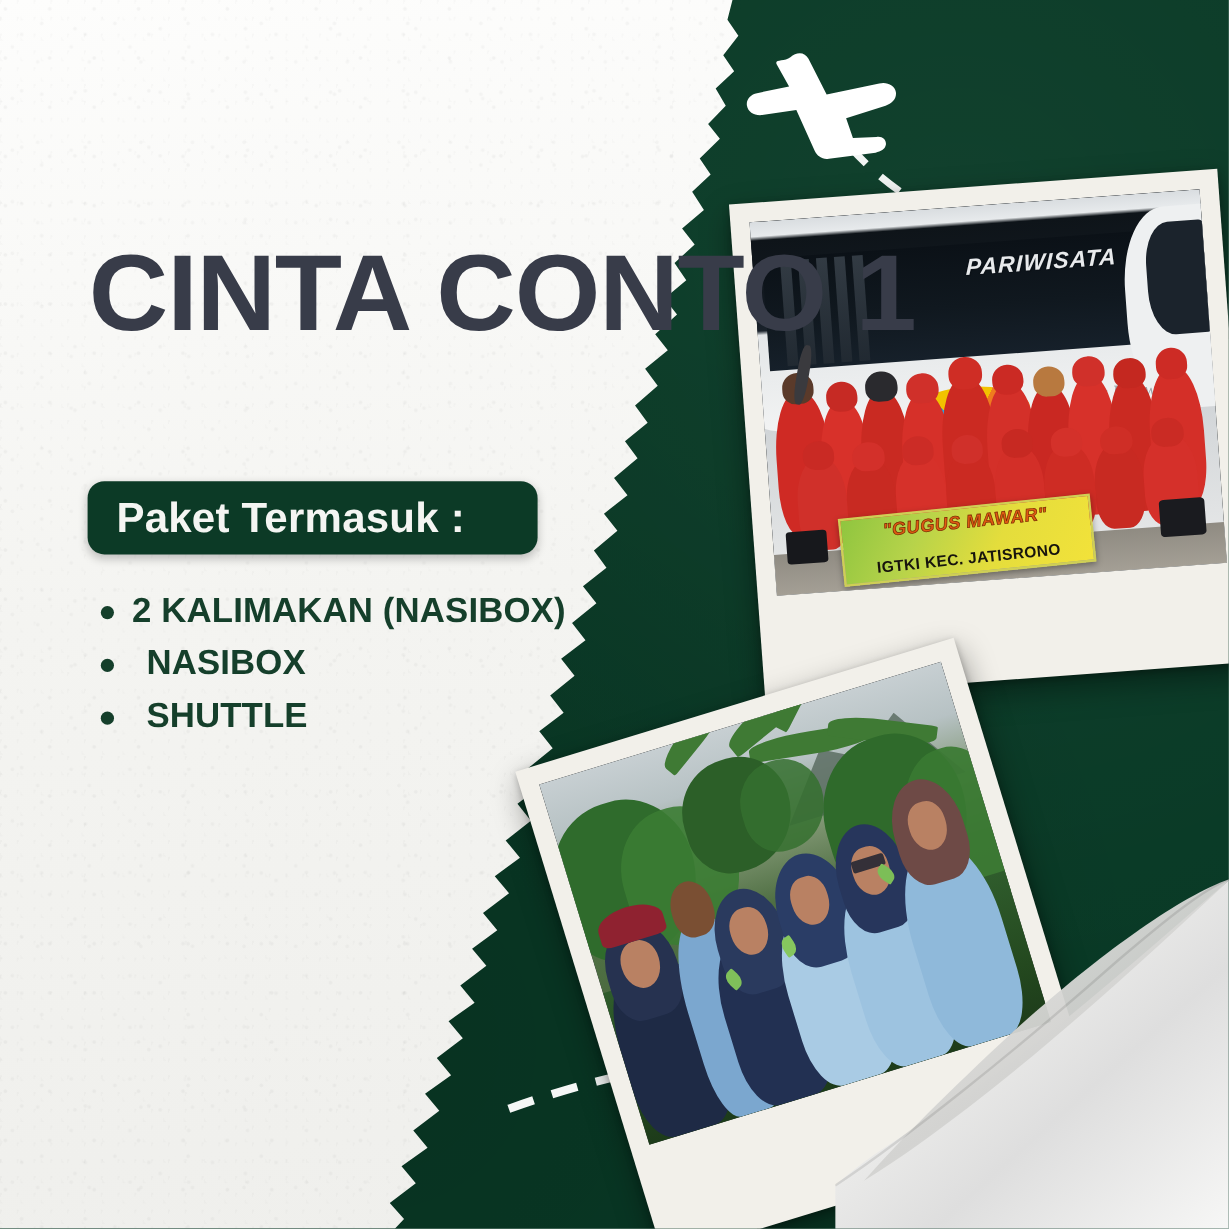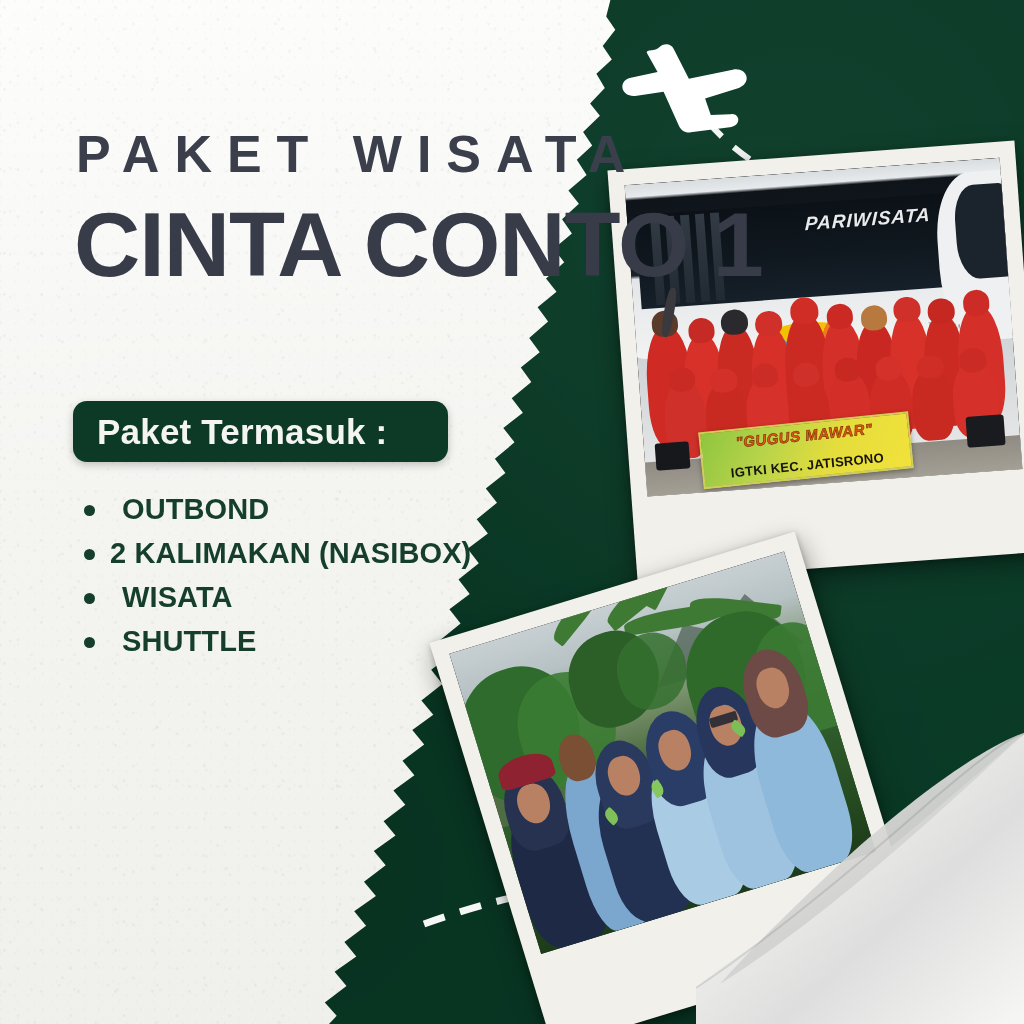--- a/index.html
+++ b/index.html
@@ -363,27 +363,25 @@
         <stop offset="0%" stop-color="#e9e9e7"></stop>
         <stop offset="55%" stop-color="#d2d2d0"></stop>
         <stop offset="100%" stop-color="#ededeb"></stop>
       </linearGradient>
     </defs>
     <path d="M330 6 C250 74 156 160 70 212 C44 228 20 244 0 262 L0 300 L330 300 Z" fill="url(#curlG)"></path>
     <path d="M330 6 C268 64 190 136 112 196 C86 216 56 238 24 258 C52 226 96 182 148 134 C216 72 288 20 330 6 Z" fill="url(#curlG2)" opacity="0.95"></path>
     <path d="M0 262 C60 222 150 150 236 74 C276 40 308 14 330 6" fill="none" stroke="rgba(0,0,0,0.10)" stroke-width="2"></path>
   </svg>
 
-  <div class="kicker">PAKET WISATA</div>
   <div class="headline">CINTA CONTO 1</div>
 
   <div class="badge">
     <span>Paket Termasuk :</span>
   </div>
 
   <ul class="features">
-    <li class="indent">OUTBOND</li>
     <li>2 KALIMAKAN (NASIBOX)</li>
-    <li class="indent">WISATA</li>
+    <li class="indent">NASIBOX</li>
     <li class="indent">SHUTTLE</li>
   </ul>
 
 </div>
 
 </body></html>

